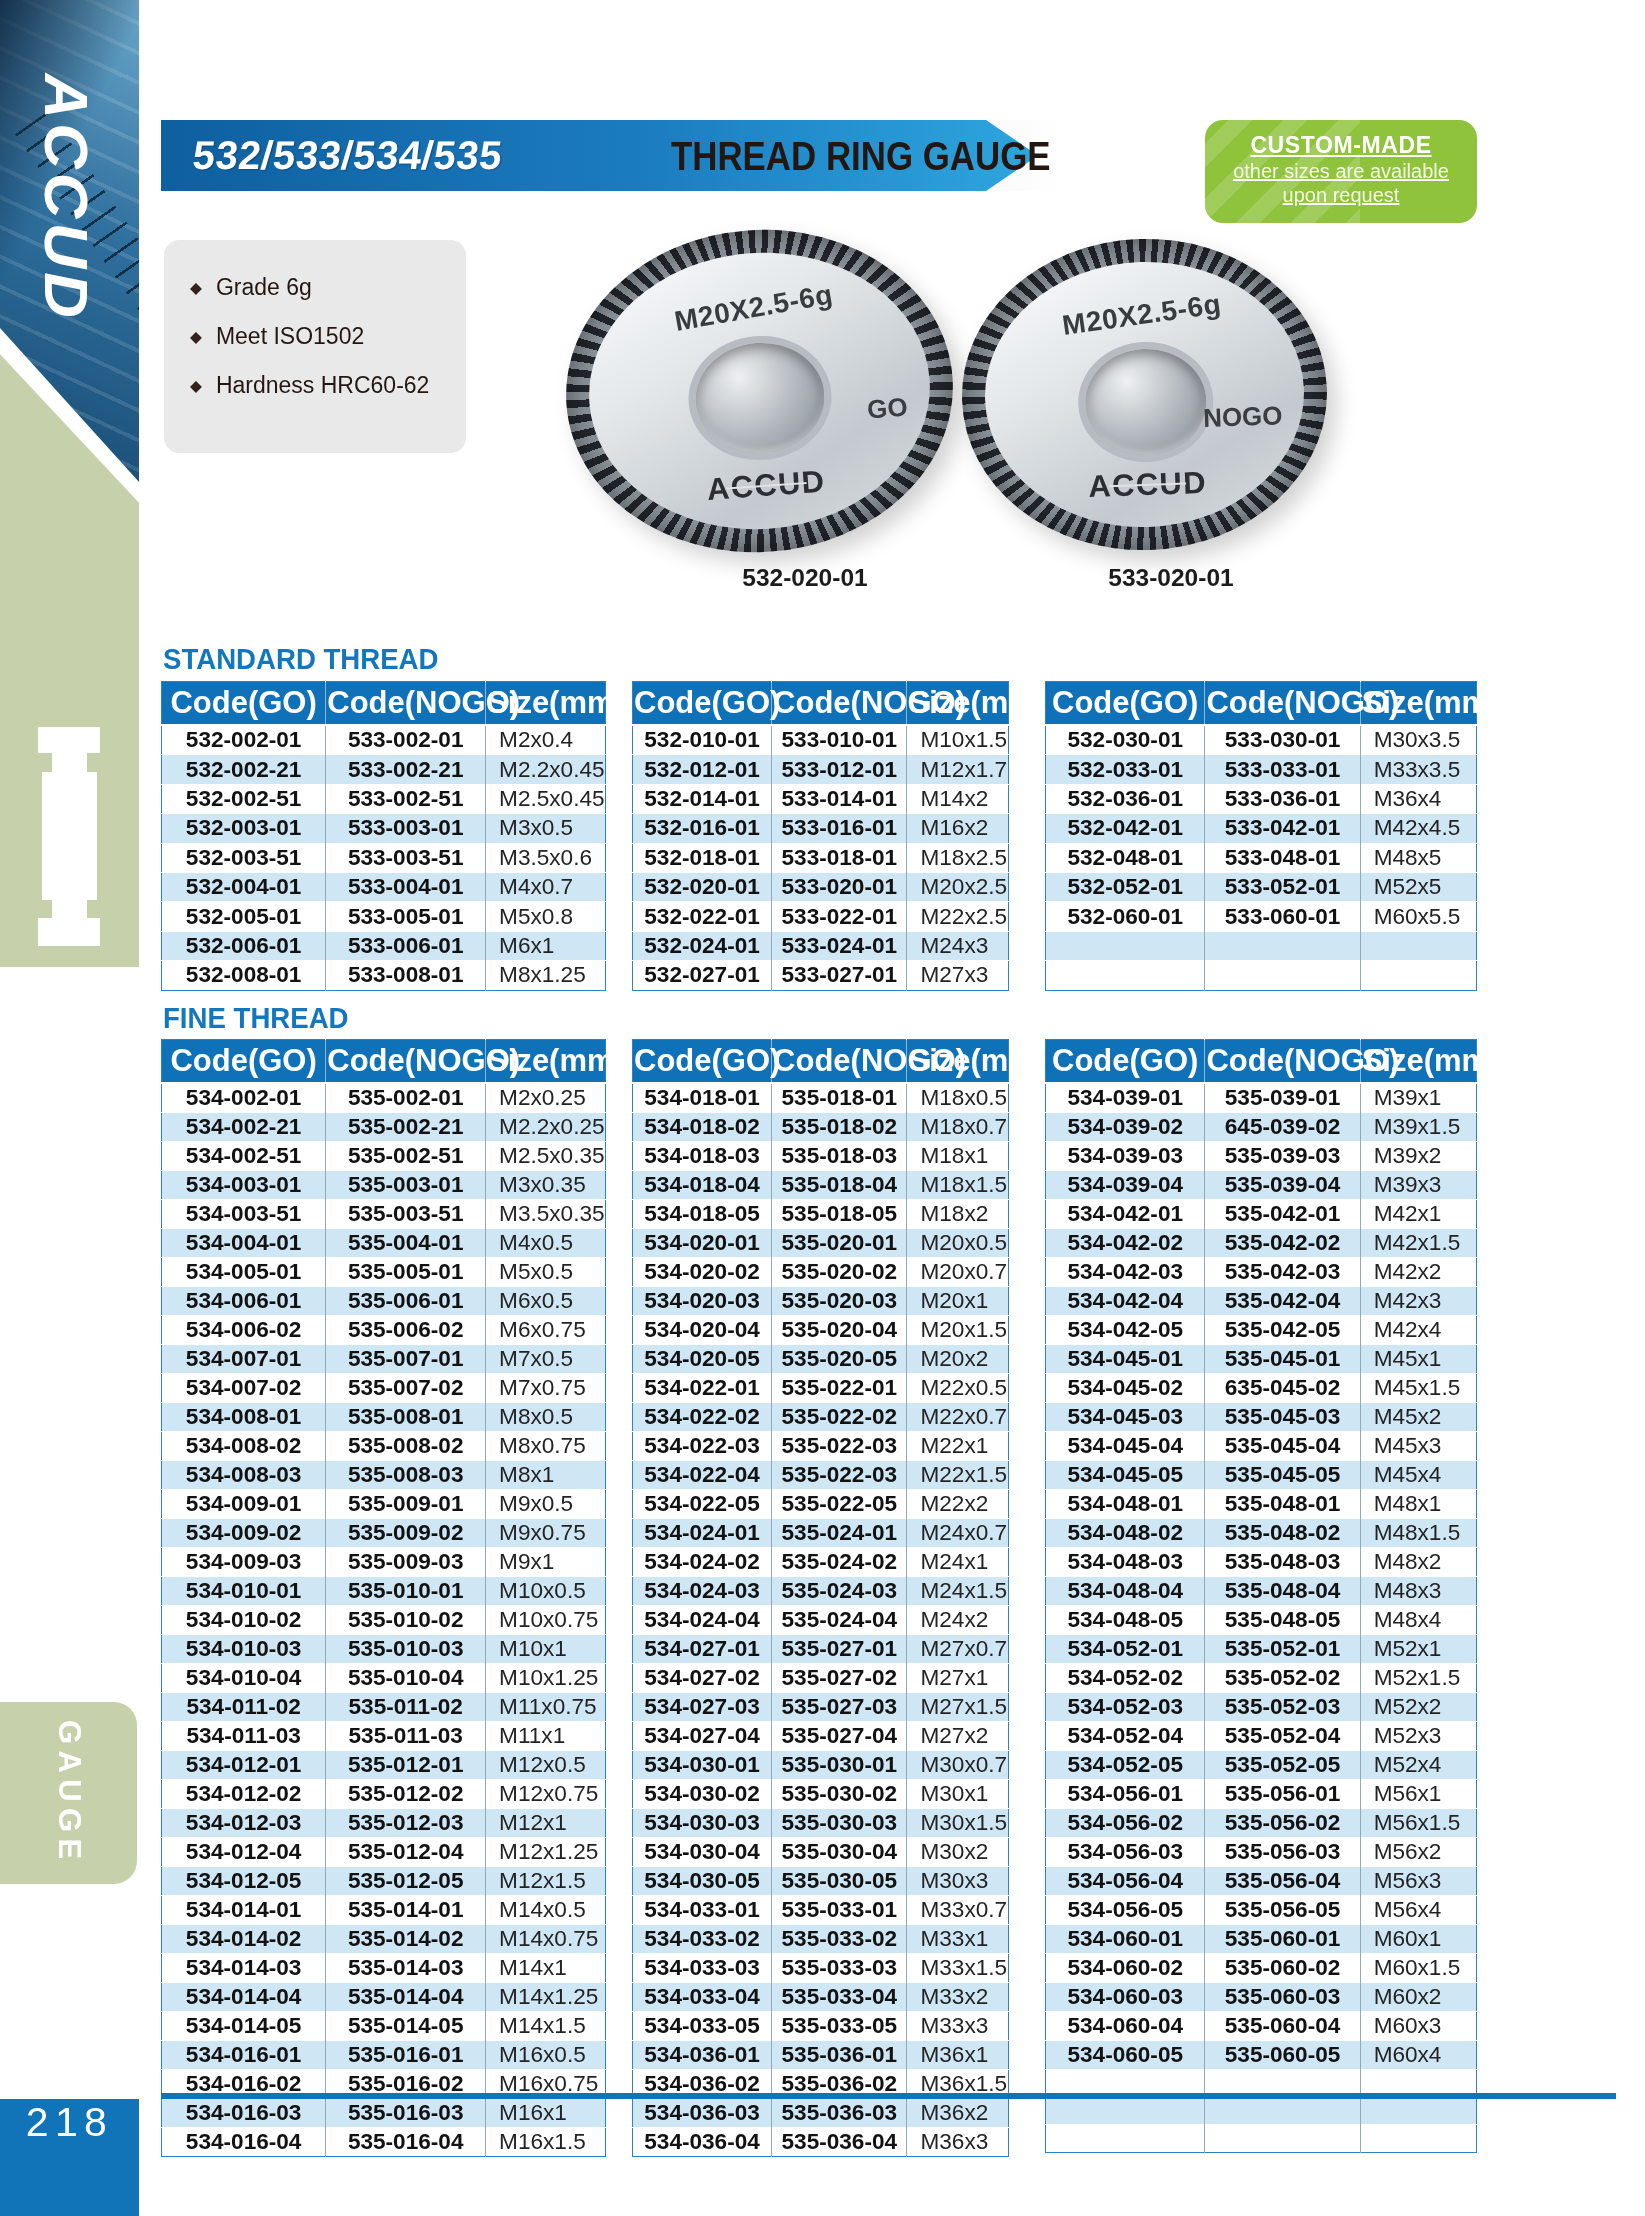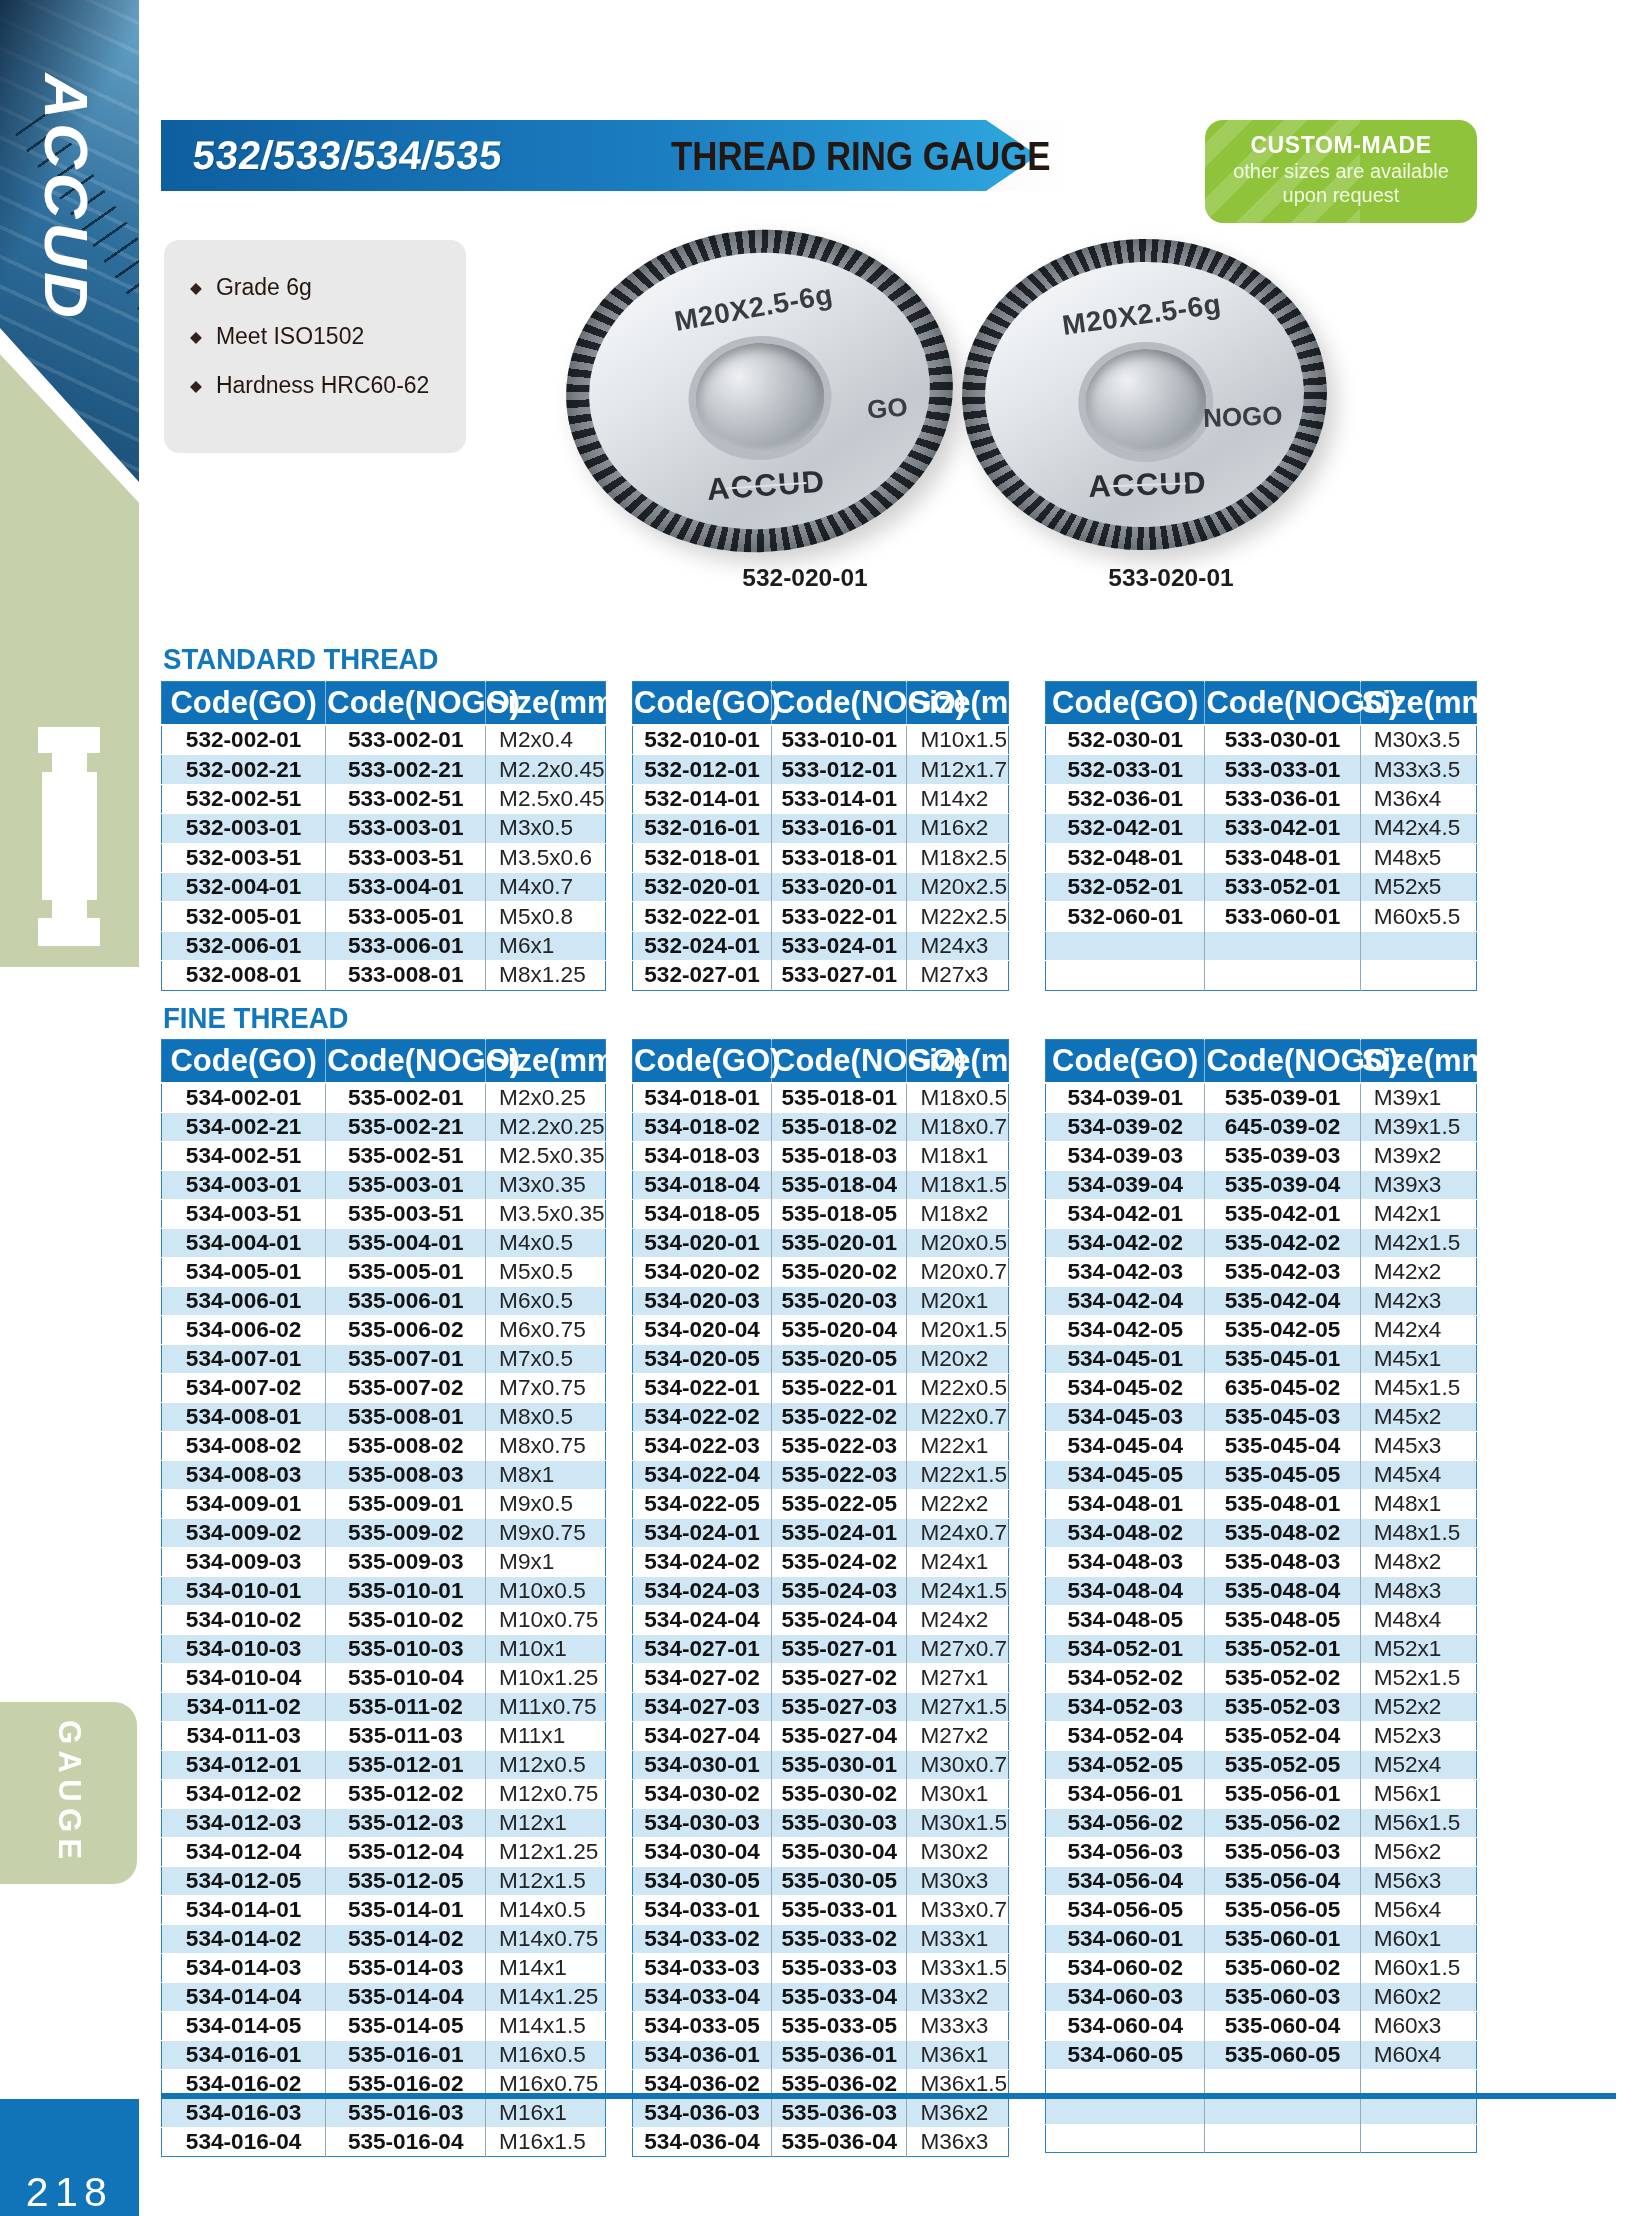--- a/index.html
+++ b/index.html
@@ -24,36 +24,36 @@
   .sb-icon div{background:#fff;}
   .ic-cap1{width:62px;height:26px;}
   .ic-neck1{width:35px;height:19.3px;}
   .ic-body{width:55px;height:128px;}
   .ic-neck2{width:35px;height:18px;}
   .ic-cap2{width:62px;height:28px;}
   #gauge-tab{position:absolute;left:0;top:1702px;width:137px;height:182px;background:#c6d0ab;
     border-radius:0 23px 23px 0;display:flex;align-items:center;justify-content:center;}
   #gauge-tab span{writing-mode:vertical-rl;color:#fff;font-weight:bold;font-size:31px;letter-spacing:6.4px;}
   #page-num{position:absolute;left:0;top:2099px;width:139px;height:117px;background:#1173b8;
-    display:flex;align-items:flex-end;justify-content:center;}
+    display:flex;align-items:flex-start;justify-content:center;}
   #page-num span{color:#fff;font-size:41px;letter-spacing:6.4px;}
 
   
   #banner-strip{position:absolute;left:161px;top:120px;width:903px;height:71px;
     background:linear-gradient(90deg,#e4e4e4 55%,#ffffff 100%);}
   #banner-arrow{position:absolute;left:0;top:0;width:877px;height:71px;
     clip-path:polygon(0 0,calc(100% - 52px) 0,100% 50%,calc(100% - 52px) 100%,0 100%);
     background:linear-gradient(90deg,#0e5f9f 0%,#1b7cc0 55%,#2ea6de 100%);}
   #banner-code{position:absolute;left:32px;top:50%;transform:translateY(-52%) skewX(-6deg);
     color:#fff;font-weight:bold;font-size:40px;letter-spacing:0.6px;text-shadow:1.3px 1.3px 1.3px rgba(0,0,0,.25);}
   #banner-title{position:absolute;left:480px;width:400px;top:50%;
     transform:translateY(-50%) scaleX(.85);transform-origin:center;
     color:#241712;font-weight:bold;font-size:41px;text-align:center;white-space:nowrap;letter-spacing:0px;}
   #badge{position:absolute;left:1205px;top:120px;width:272px;height:103px;background:#8fc33c;
-    border-radius:18px;text-align:center;color:#fff;overflow:hidden;}
+    border-radius:18px;text-align:center;color:#fff;overflow:hidden;text-decoration:underline;}
   #badge:before{content:"";position:absolute;left:-13px;top:-19.3px;width:168px;height:168px;
     background:repeating-linear-gradient(135deg,rgba(255,255,255,.16) 0 17px,rgba(255,255,255,0) 17px 39px);}
   .badge-title{position:relative;margin-top:11.6px;font-weight:bold;font-size:23px;letter-spacing:0.6px;}
   .badge-line{position:relative;font-size:20px;color:#f2fae2;line-height:24.5px;}
 
   
   #features{position:absolute;left:164px;top:240px;width:302px;height:213px;background:#e9e9e9;
     border-radius:15.5px;}
   #features ul{list-style:none;margin:34px 0 0 26px;padding:0;}
   #features li{display:flex;align-items:center;margin-bottom:22px;color:#241712;font-size:23px;}

